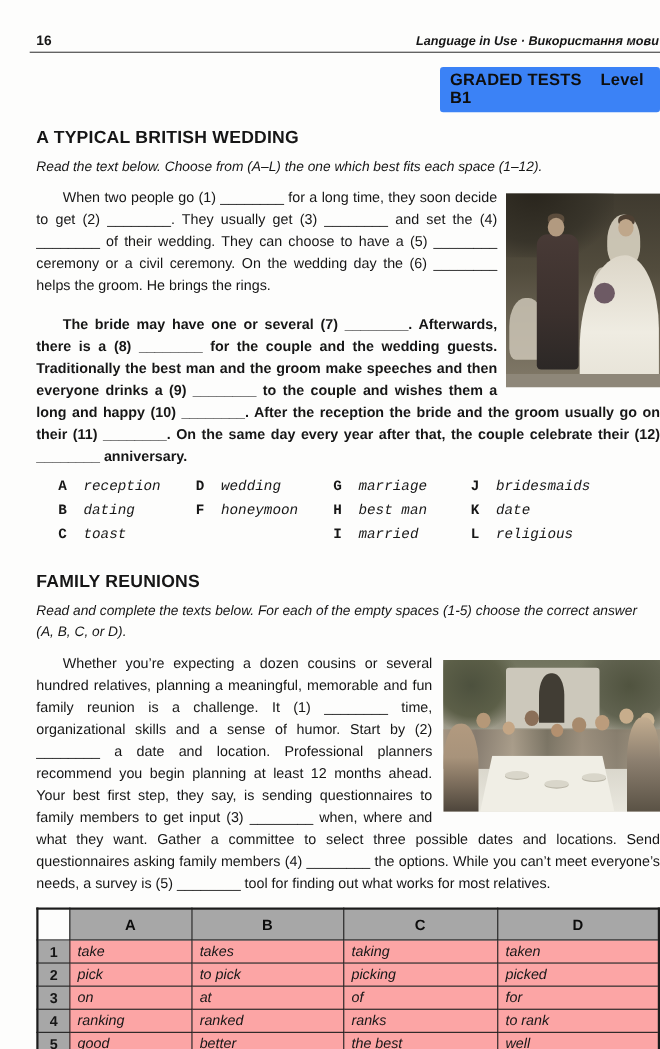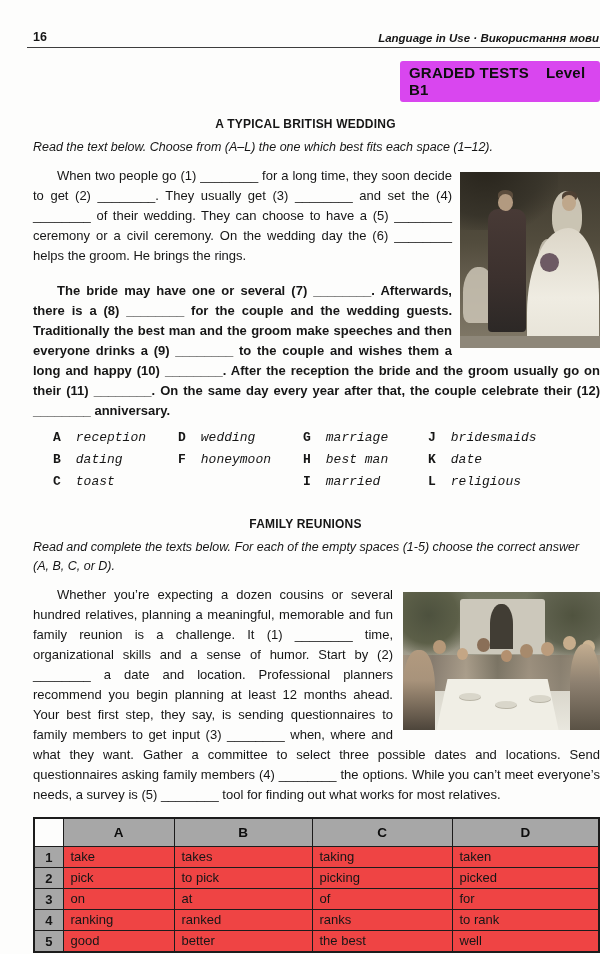--- a/index.html
+++ b/index.html
@@ -20,29 +20,29 @@
   
   .topbar { display:flex; justify-content:space-between; align-items:flex-end; padding-right:1px; }
   .pagenum { font-size:12.5px; font-weight:bold; }
   .journal { font-size:11.5px; font-weight:bold; font-style:italic; }
   .toprule { border:0; border-top:1.6px solid #3d3d3d; margin:3px 0 0 -6px; }
 
   
   .badge {
     margin:13px 0 0 auto;
     width:200px; box-sizing:border-box;
-    background:#d946ef;
+    background:#3b82f6;
     border-radius:3px;
     padding:3px 0 4px 9px;
     font-weight:bold; font-size:15px; color:#0e0e0e;
     letter-spacing:0.2px;
   }
   .badge .lvl { margin-left:17px; }
 
-  .sec-title { text-align:center; font-weight:bold; font-size:12px; margin:15px 22px 0 0; letter-spacing:0.2px; }
+  .sec-title { font-weight:bold; font-size:16px; margin:15px 22px 0 0; letter-spacing:0.2px; }
   .sec-title.second { margin-top:24px; }
   .instr { font-style:italic; font-size:12.5px; line-height:19px; margin-top:7px; padding-right:16px; }
 
   .passage { margin-top:9px; font-size:13px; line-height:20px; text-align:justify; }
   .passage p { margin:0; text-indent:24px; }
   .passage p + p { margin-top:15px;font-weight:bold; }
 
   
   .photo-wedding {
     float:right; width:140px; height:176px;
@@ -98,21 +98,21 @@
     background:linear-gradient(180deg,#b29a7f 0%,#a8937b 38%,#4d453b 100%); border-radius:45% 45% 0 0; }
   .fp-fig-r { position:absolute; right:0; bottom:0; width:15%; height:62%;
     background:linear-gradient(180deg,#c3ad90 0%,#8d8070 45%,#5a5245 100%); border-radius:45% 45% 0 0; }
 
   
   .grid-table { border-collapse:collapse; margin-top:12px; width:567px; table-layout:fixed; border:2px solid #1c1c1c; }
   .grid-table th, .grid-table td { border:1.7px solid #1c1c1c; }
   .grid-table th { height:25px; background:#a7a7a7; font-size:13.5px; font-weight:bold; color:#0d0d0d; }
   .corner-cell { background:#fdfdfc !important; }
   .num-cell { background:#a7a7a7; font-weight:bold; text-align:center; font-size:13px; }
-  .word-cell { font-size:13px; padding:1px 6px 2px 7px; height:17px; background:#ef4444; }
+  .word-cell { font-style:italic; font-size:13px; padding:1px 6px 2px 7px; height:17px; background:#fca5a5; }
 
   .bottomrule { border:0; border-top:1.6px solid #4a4a4a; margin:8px 0 0 -3px; }
   .clearfix::after { content:""; display:block; clear:both; }
 </style>
 </head>
 <body>
 
 <div class="page">
 
   <div class="topbar">

